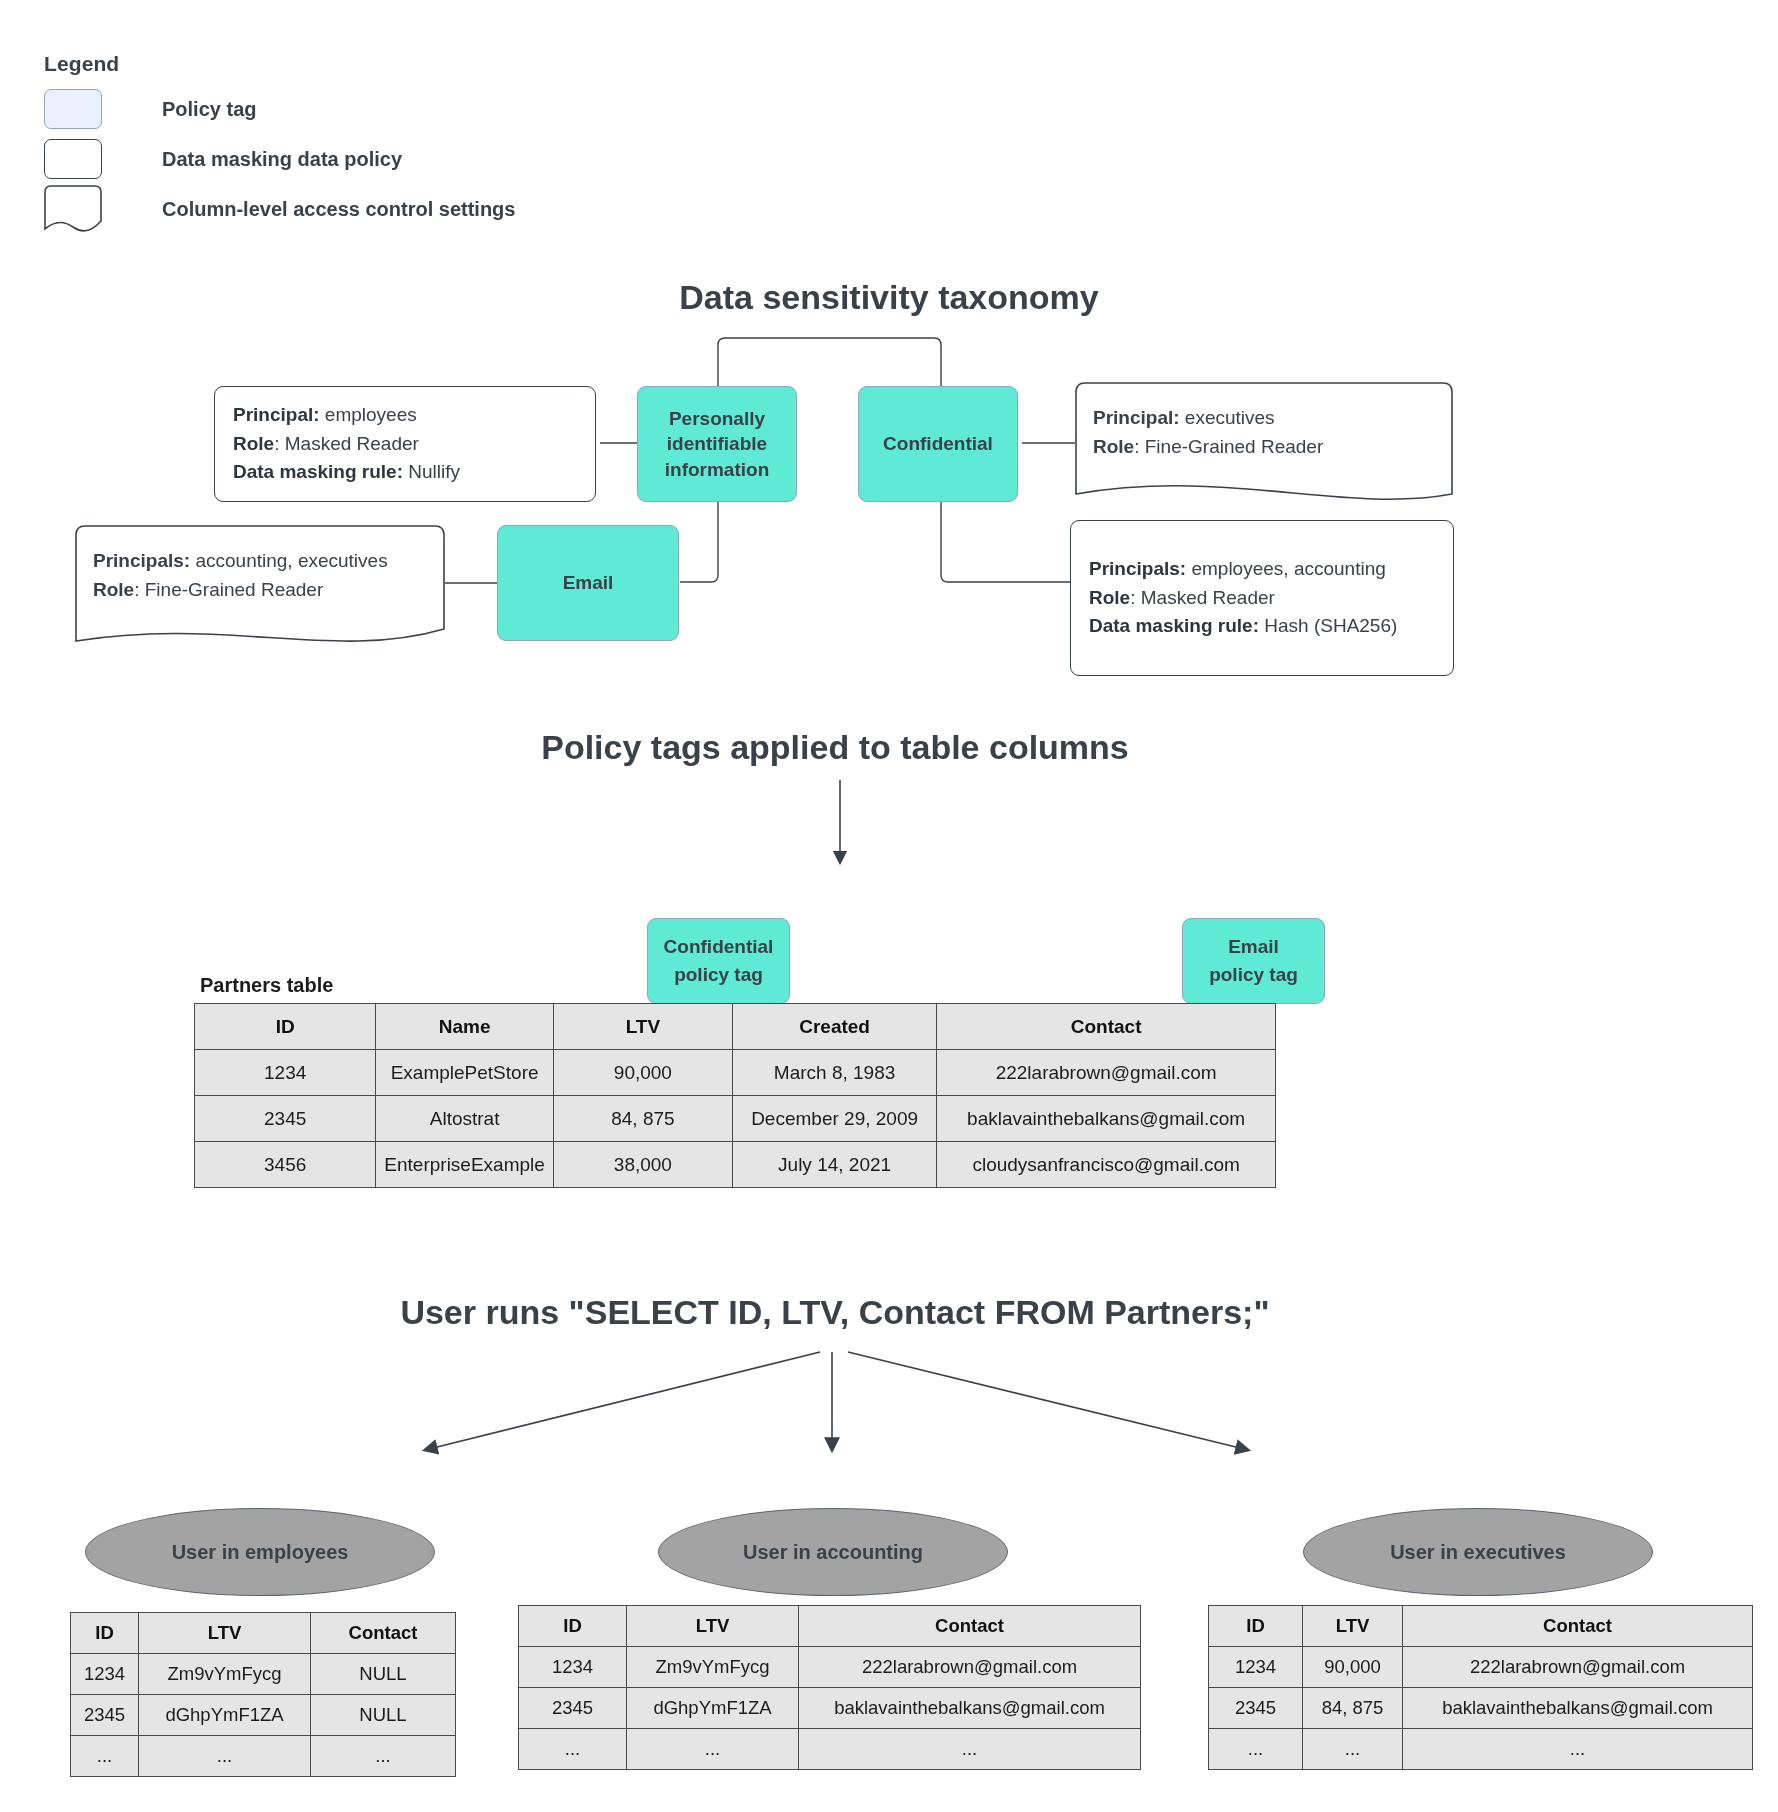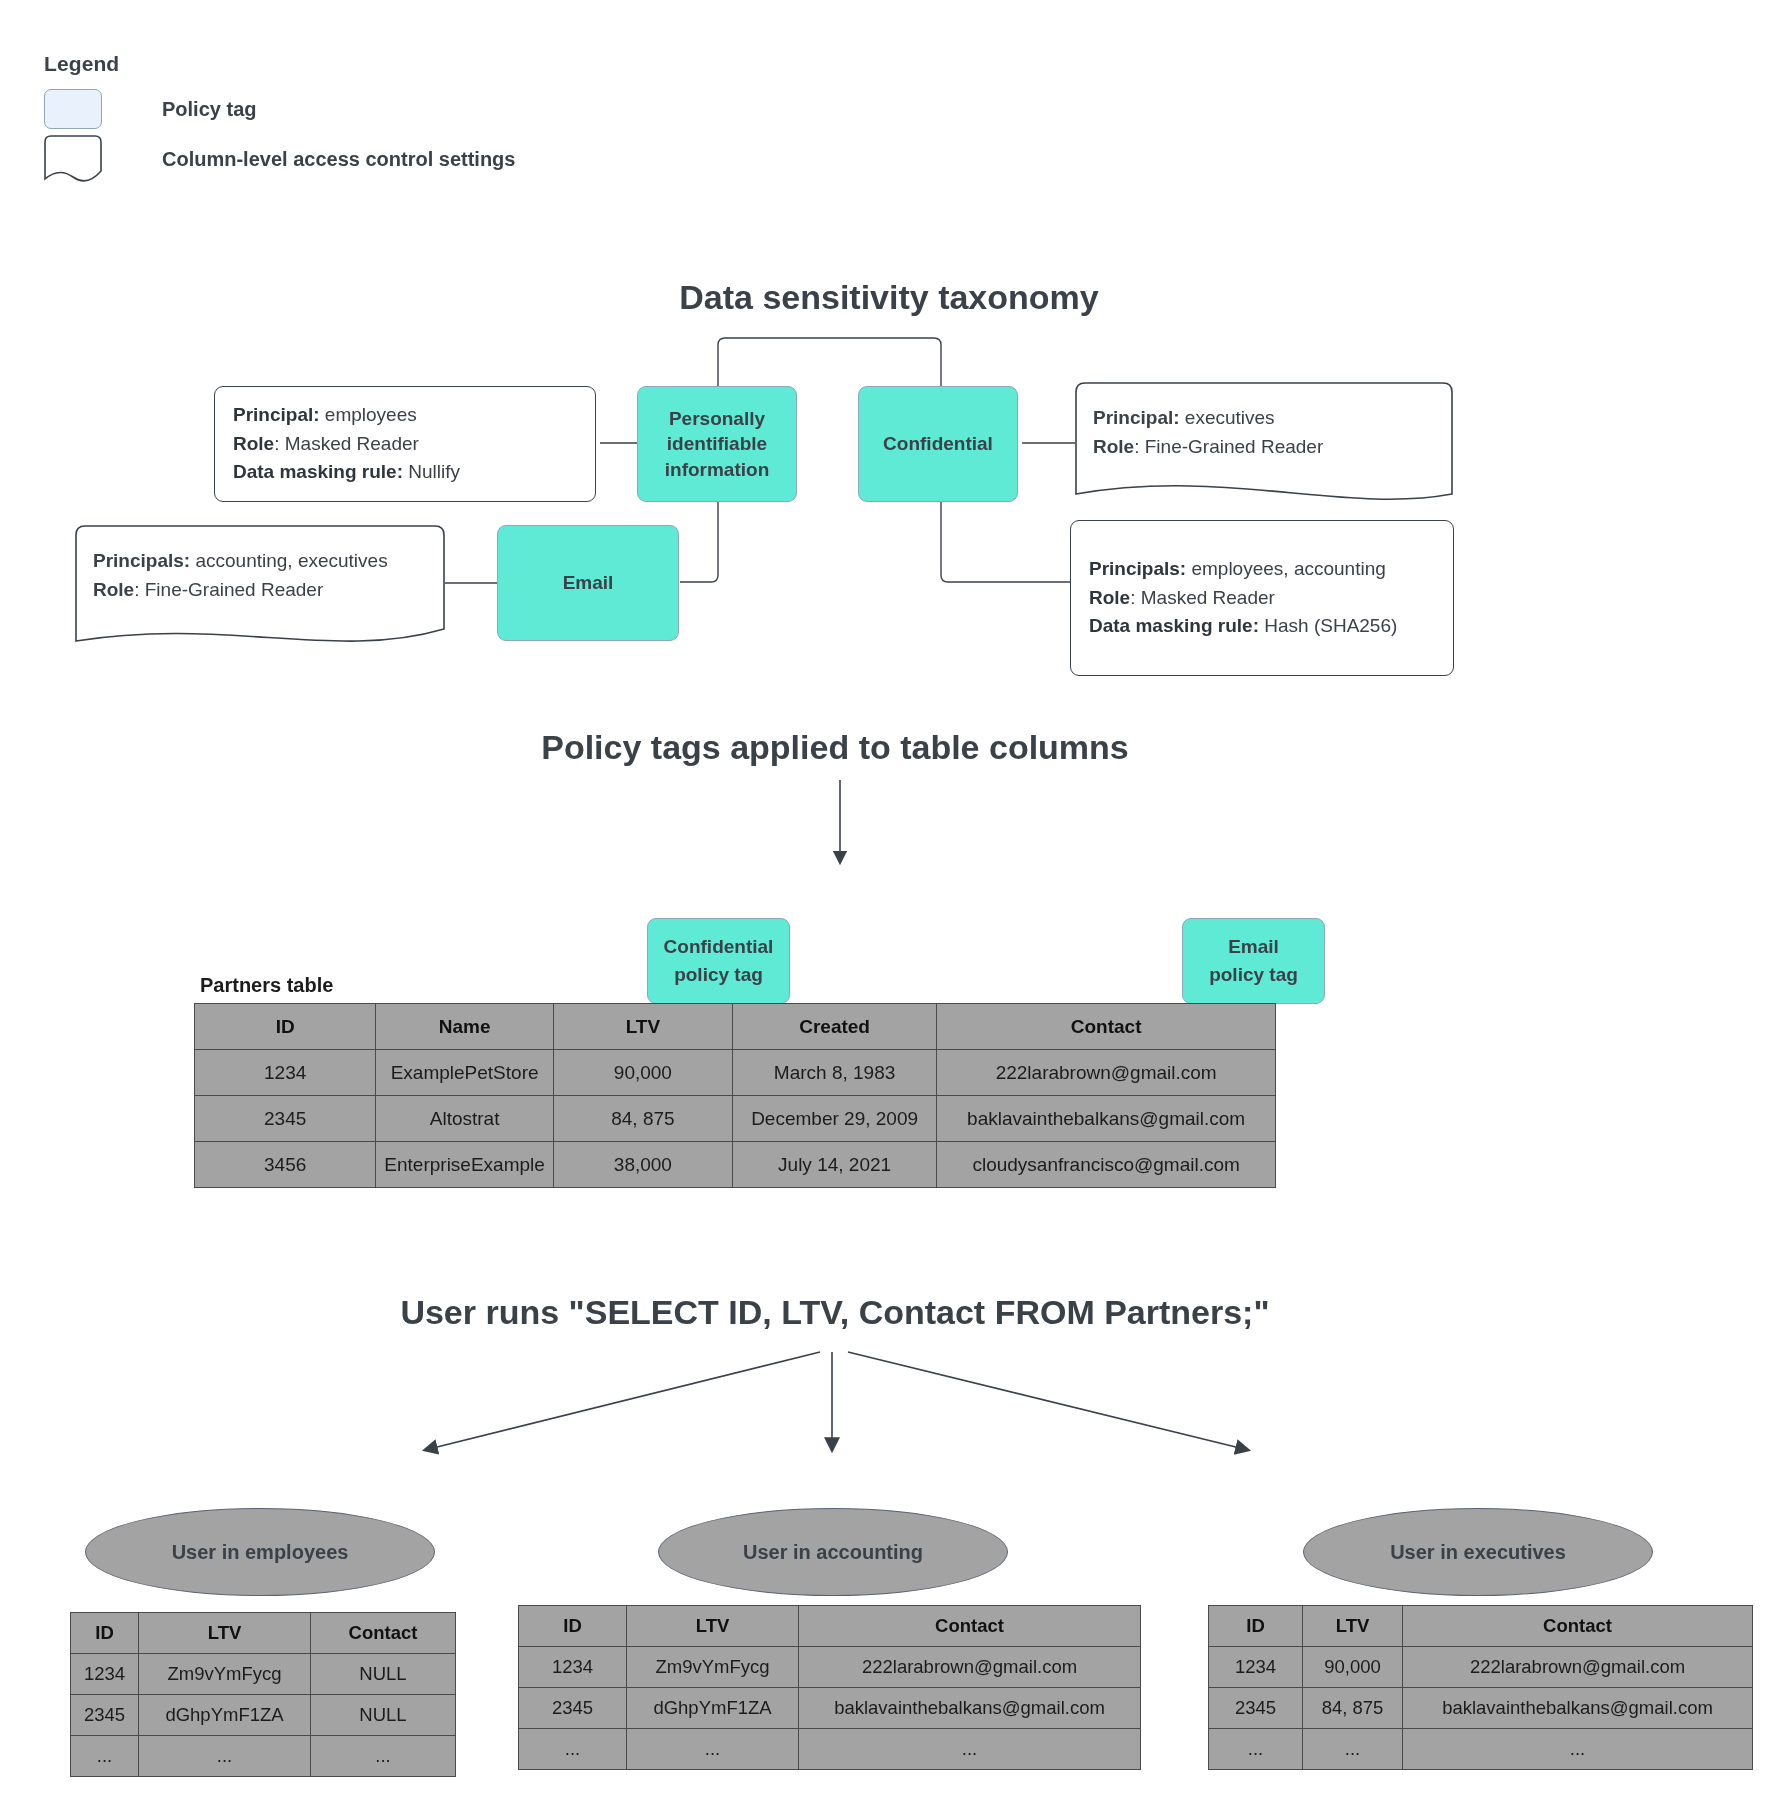--- a/index.html
+++ b/index.html
@@ -66,21 +66,21 @@
     padding: 22px 18px 0 18px;
     font-size: 19px; color: #3b4149; line-height: 1.52;
   }
   .wavybox .content b { font-weight: bold; }
 
   
   table.grid {
     border-collapse: collapse;
     font-size: 19px;
     color: #1c1c1c;
-    background: #a3a3a3;
+    background: #e5e5e5;
   }
   table.grid th, table.grid td {
     border: 1.2px solid #4a4a4a;
     text-align: center;
     font-weight: normal;
     padding: 0 8px;
     white-space: nowrap;
   }
   table.grid th { font-weight: bold; color: #111; }
 
@@ -114,20 +114,24 @@
 <body>
 
 <div class="abs" id="legend">
   <div class="legend-title">Legend</div>
 
   <div class="legend-row r1">
     <div class="legend-swatch tag"></div>
     <div class="legend-label">Policy tag</div>
   </div>
 
+  <div class="legend-row r2">
+    <div class="legend-swatch"></div>
+    <div class="legend-label">Data masking data policy</div>
+  </div>
 
   <div class="legend-row r3">
     <div class="legend-swatch wavy">
       <svg class="wavy-svg" width="58" height="50" viewBox="0 0 58 50">
         <path d="M7,1 L51,1 Q57,1 57,7 L57,36 Q43,52 29,42 Q15,32 1,44 L1,7 Q1,1 7,1 Z" fill="#ffffff" stroke="#3b4149" stroke-width="1.6"></path>
       </svg>
     </div>
     <div class="legend-label">Column-level access control settings</div>
   </div>
 </div>

